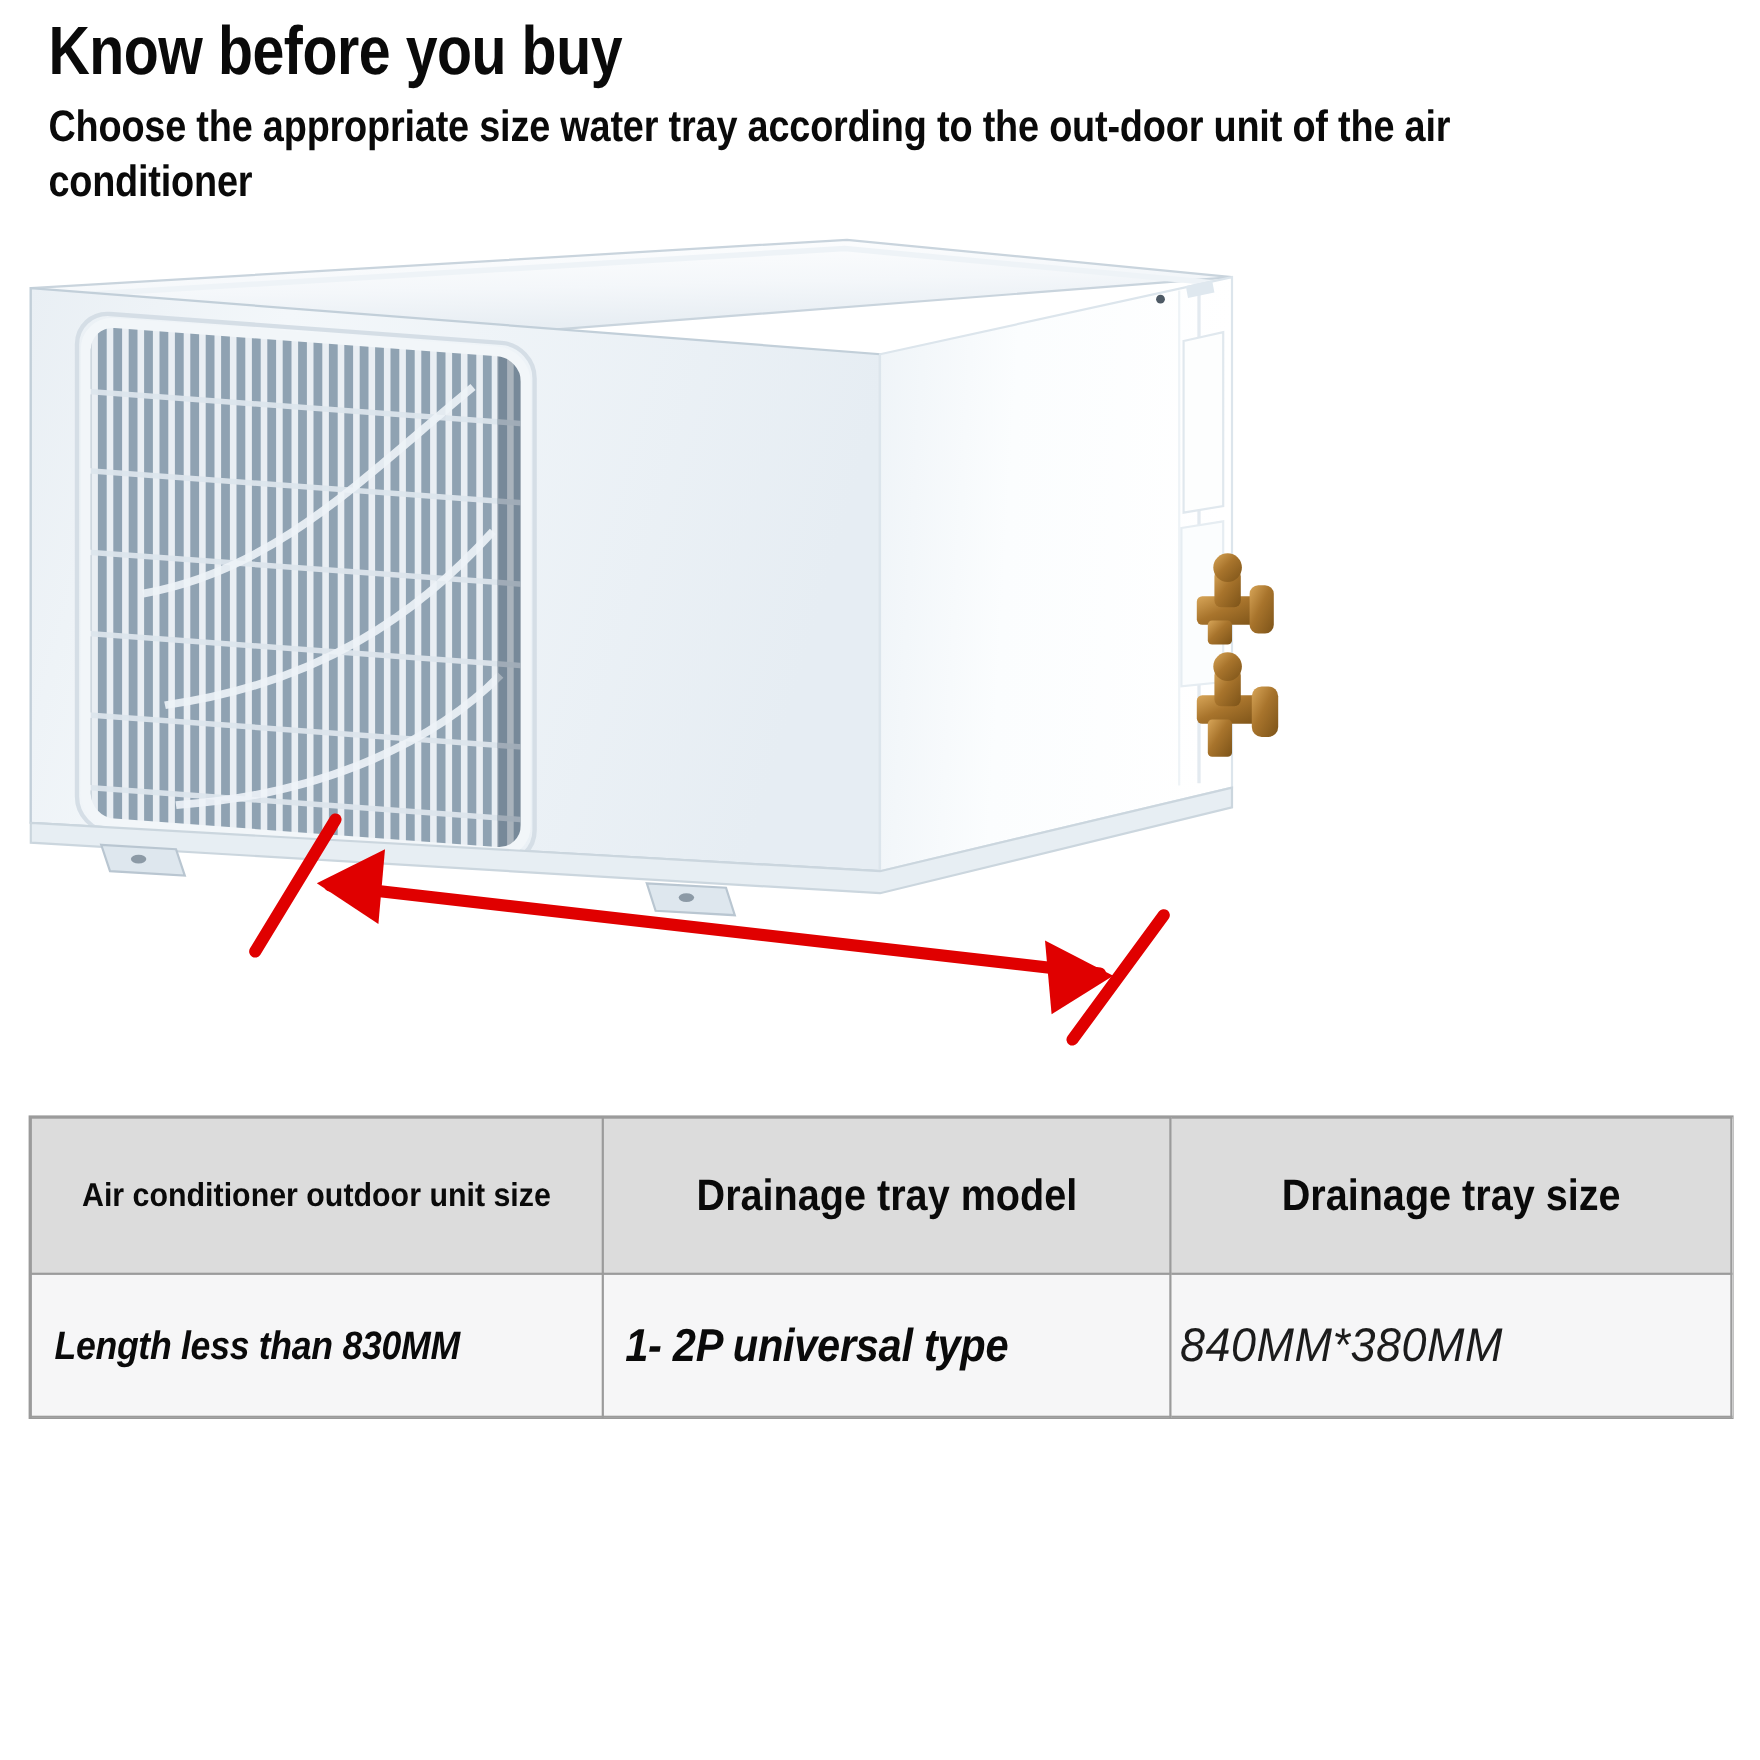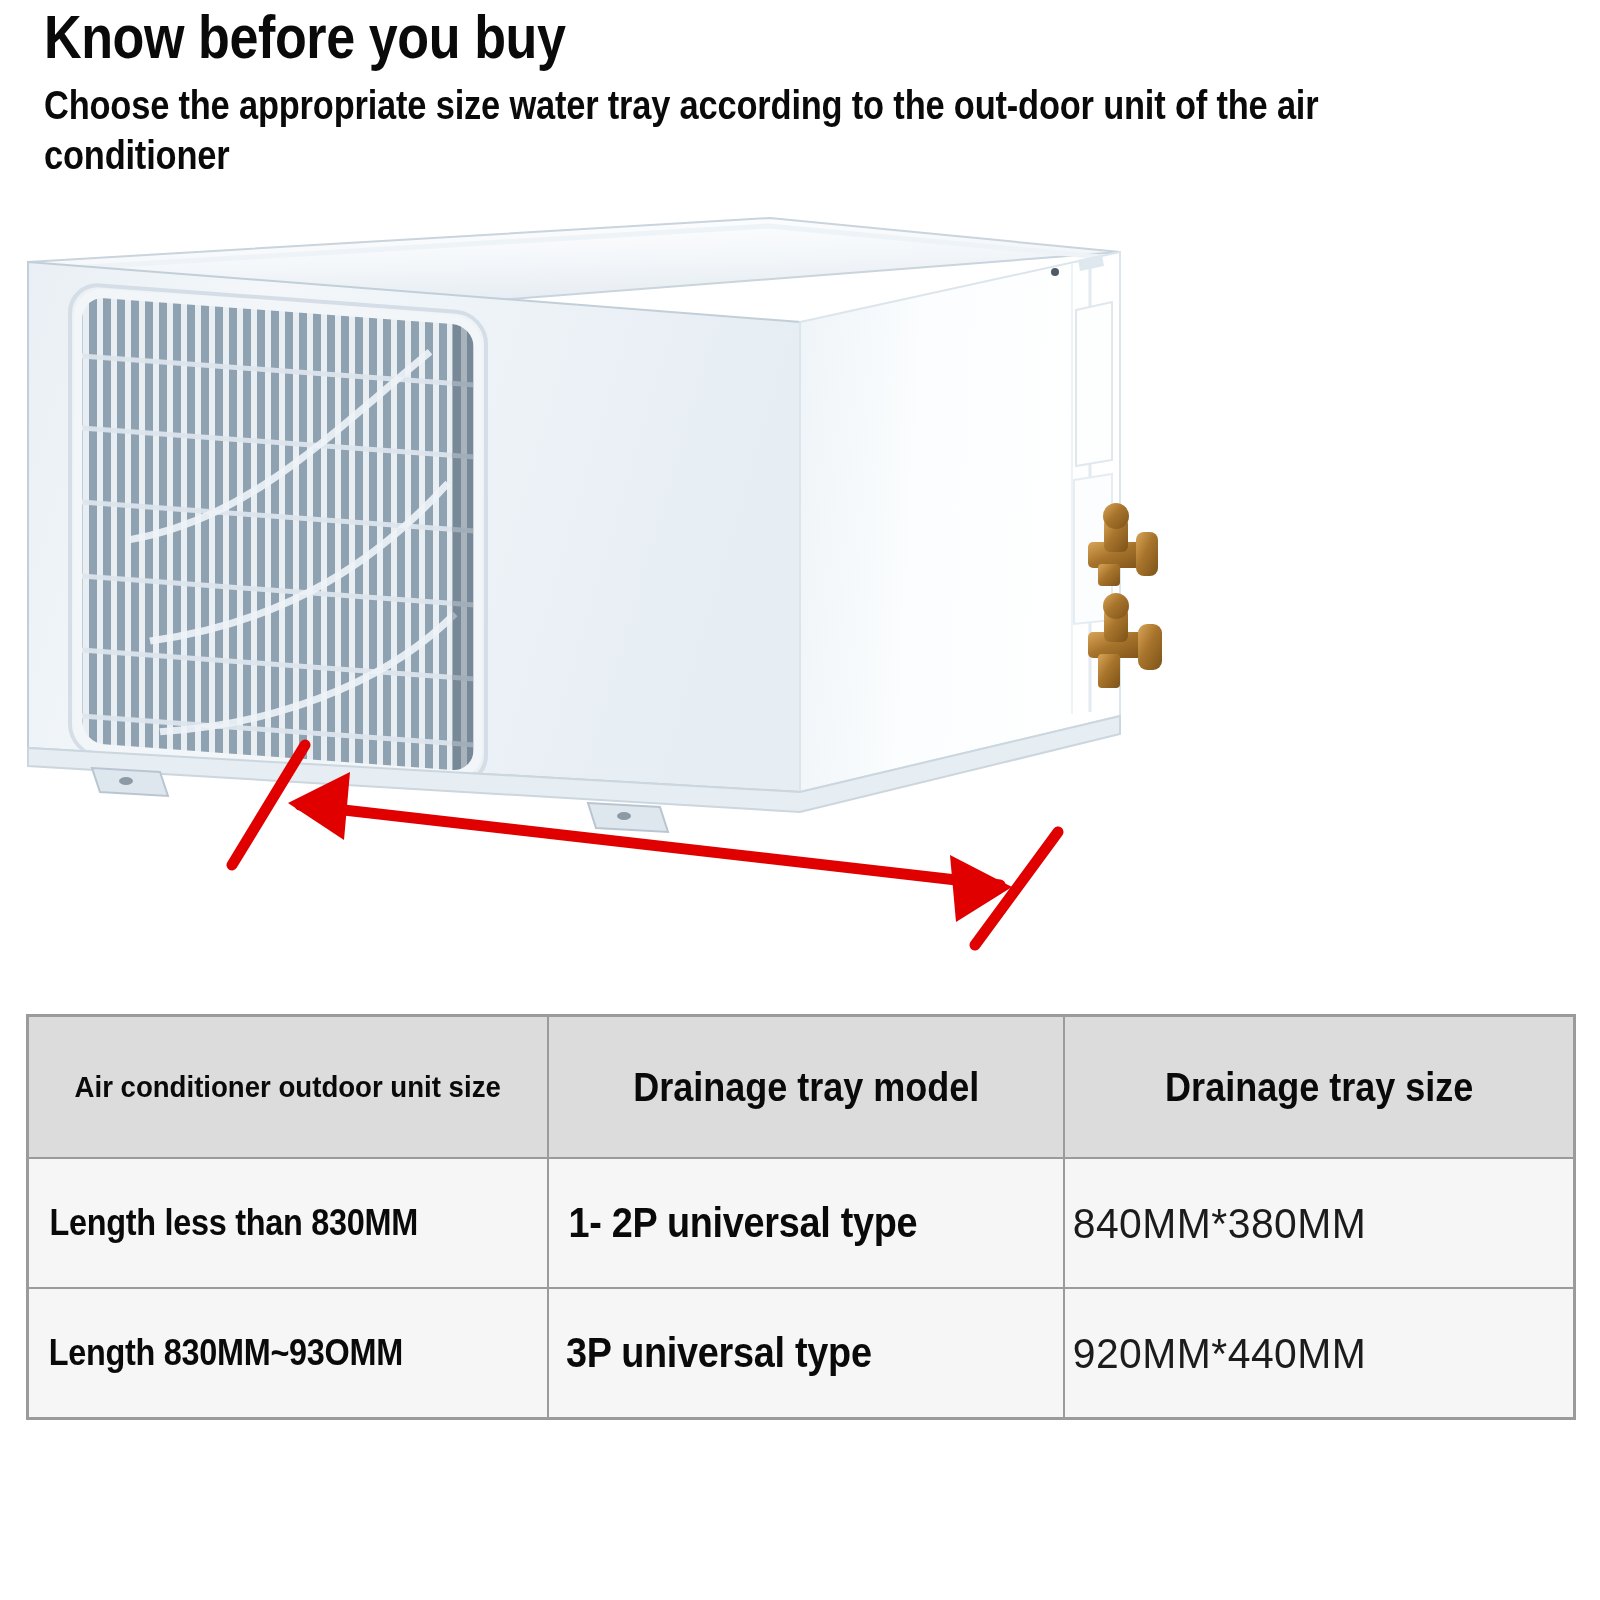--- a/index.html
+++ b/index.html
@@ -4,21 +4,21 @@
 <style>
   html,body{margin:0;padding:0;}
   body{
     width:1600px;height:1600px;
     background:#ffffff;
     font-family:"Liberation Sans","DejaVu Sans",sans-serif;
     overflow:hidden;position:relative;
   }
 
   
-  #heading-block{position:absolute;left:44px;top:0;width:1450px;}
+  #heading-block{position:absolute;left:44px;top:10px;width:1450px;}
   #page-title{
     font-size:62px;line-height:74px;font-weight:bold;color:#0a0a0a;
     letter-spacing:-0.5px;transform:scaleX(0.84);transform-origin:left center;
     white-space:nowrap;
   }
   #page-subtitle{
     margin-top:6px;
     font-size:40px;line-height:50px;font-weight:bold;color:#0a0a0a;
     transform:scaleX(0.86);transform-origin:left top;width:1680px;
     letter-spacing:-0.2px;
@@ -46,21 +46,21 @@
   }
   #spec-table td,#spec-table th{
     border:2px solid #9b9b9b;
     padding:0;vertical-align:middle;
     color:#0a0a0a;
   }
   #spec-table thead th{
     background:#dcdcdc;height:140px;font-weight:bold;
   }
   #spec-table tbody td{
-    background:#f6f6f7;height:128px;font-weight:bold;
+    background:#f6f6f7;height:128px;font-weight:bold;font-style:italic;
   }
   .col-a{width:520px;}
   .col-b{width:516px;}
   .col-c{width:510px;}
 
   .hdr-a{font-size:30px;transform:scaleX(0.92);display:inline-block;}
   .hdr-b,.hdr-c{font-size:40px;transform:scaleX(0.9);display:inline-block;}
 
   .cell-a{font-size:36px;transform:scaleX(0.9);display:inline-block;letter-spacing:-0.3px;}
   .cell-b{font-size:42px;transform:scaleX(0.9);display:inline-block;letter-spacing:-0.3px;}
@@ -262,25 +262,14 @@
       <td>
         <span class="cell-a">Length less than 830MM</span>
       </td>
       <td>
         <span class="cell-b">1- 2P universal type</span>
       </td>
       <td>
         <span class="cell-c">840MM*380MM</span>
       </td>
     </tr>
-    <tr>
-      <td>
-        <span class="cell-a">Length 830MM~93OMM</span>
-      </td>
-      <td>
-        <span class="cell-b">3P universal type</span>
-      </td>
-      <td>
-        <span class="cell-c">920MM*440MM</span>
-      </td>
-    </tr>
   </tbody>
 </table>
 
 </body></html>

